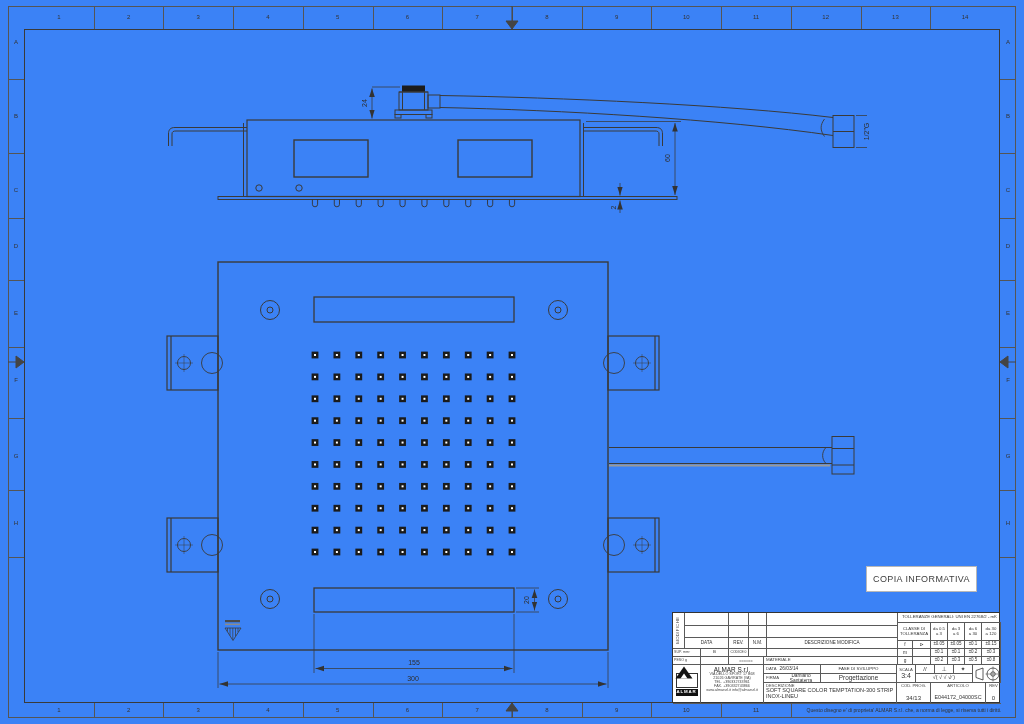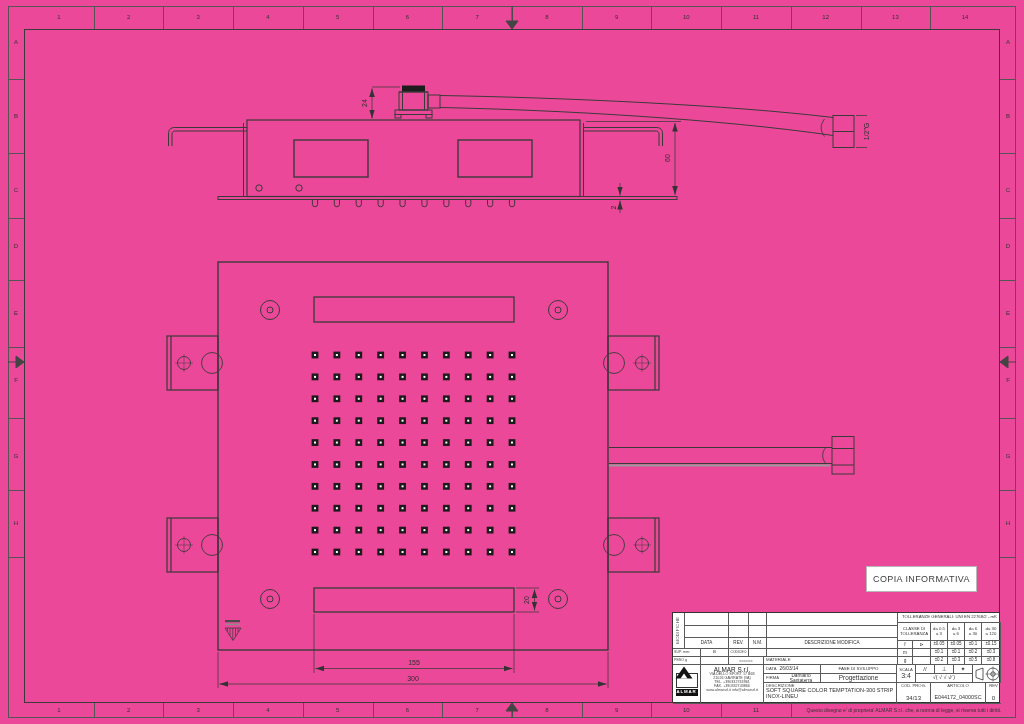--- a/index.html
+++ b/index.html
@@ -1,17 +1,17 @@
 <!DOCTYPE html>
 <html><head>
 <meta charset="utf-8">
 <style>
   *{margin:0;padding:0;box-sizing:border-box}
   html,body{background:#e8e8e8}
-  .sheet{position:relative;width:1024px;height:724px;background:#ec4899;
+  .sheet{position:relative;width:1024px;height:724px;background:#3b82f6;
          font-family:"Liberation Sans",sans-serif;color:#333;overflow:hidden}
   .abs{position:absolute}
   .outer-border{position:absolute;left:8px;top:6px;width:1008px;height:712px;border:1px solid #555}
   .inner-frame{position:absolute;left:24px;top:29px;width:976px;height:674px;border:1.5px solid #3a3a3a}
   svg{position:absolute;left:0;top:0}
   .title-block{position:absolute;left:672px;top:612px;width:328px;height:91px;border:1px solid #333;background:#fff}
   .tcell{position:absolute;border-right:1px solid #5a5a5a;border-bottom:1px solid #5a5a5a;
          display:flex;align-items:center;justify-content:center;overflow:hidden;line-height:1.05;text-align:center}
   .stamp{position:absolute;left:866px;top:566px;width:111px;height:26px;border:1px solid #b8b8b8;
          background:#fff;display:flex;align-items:center;justify-content:center;

